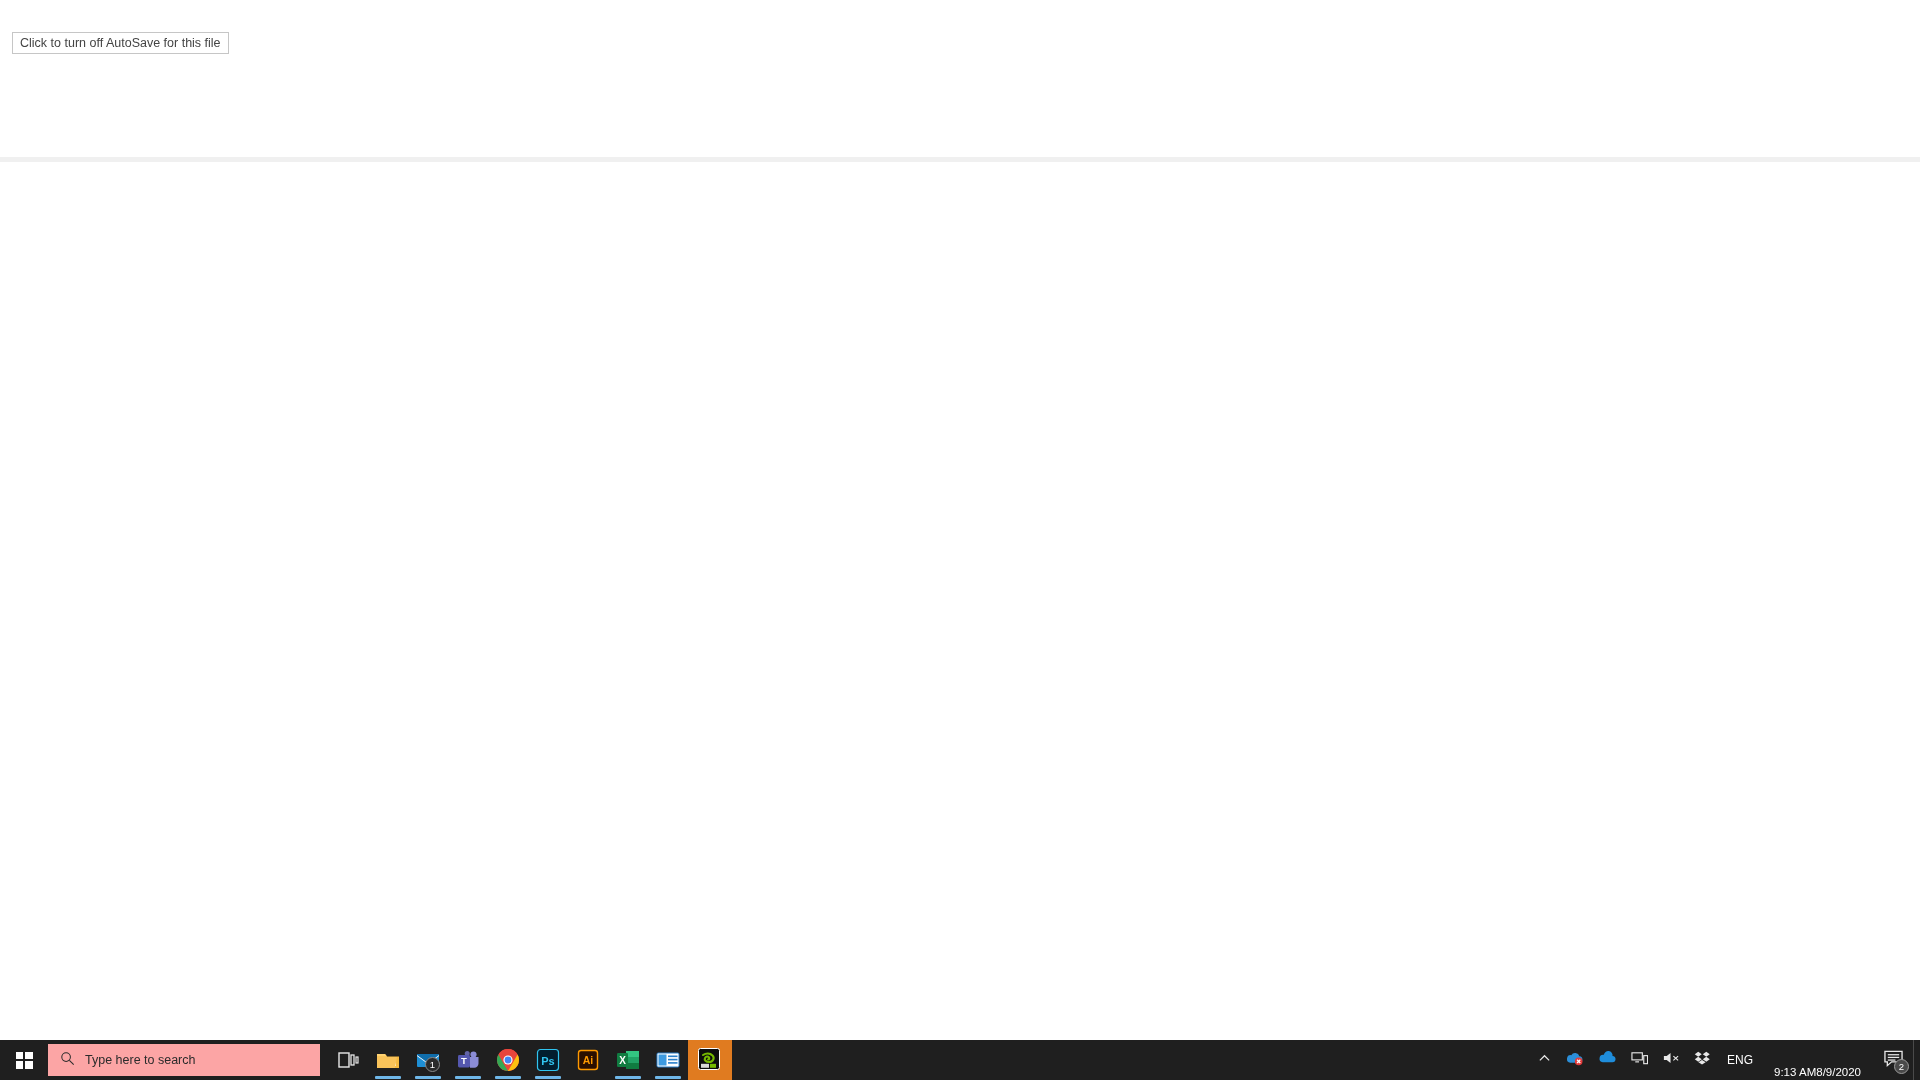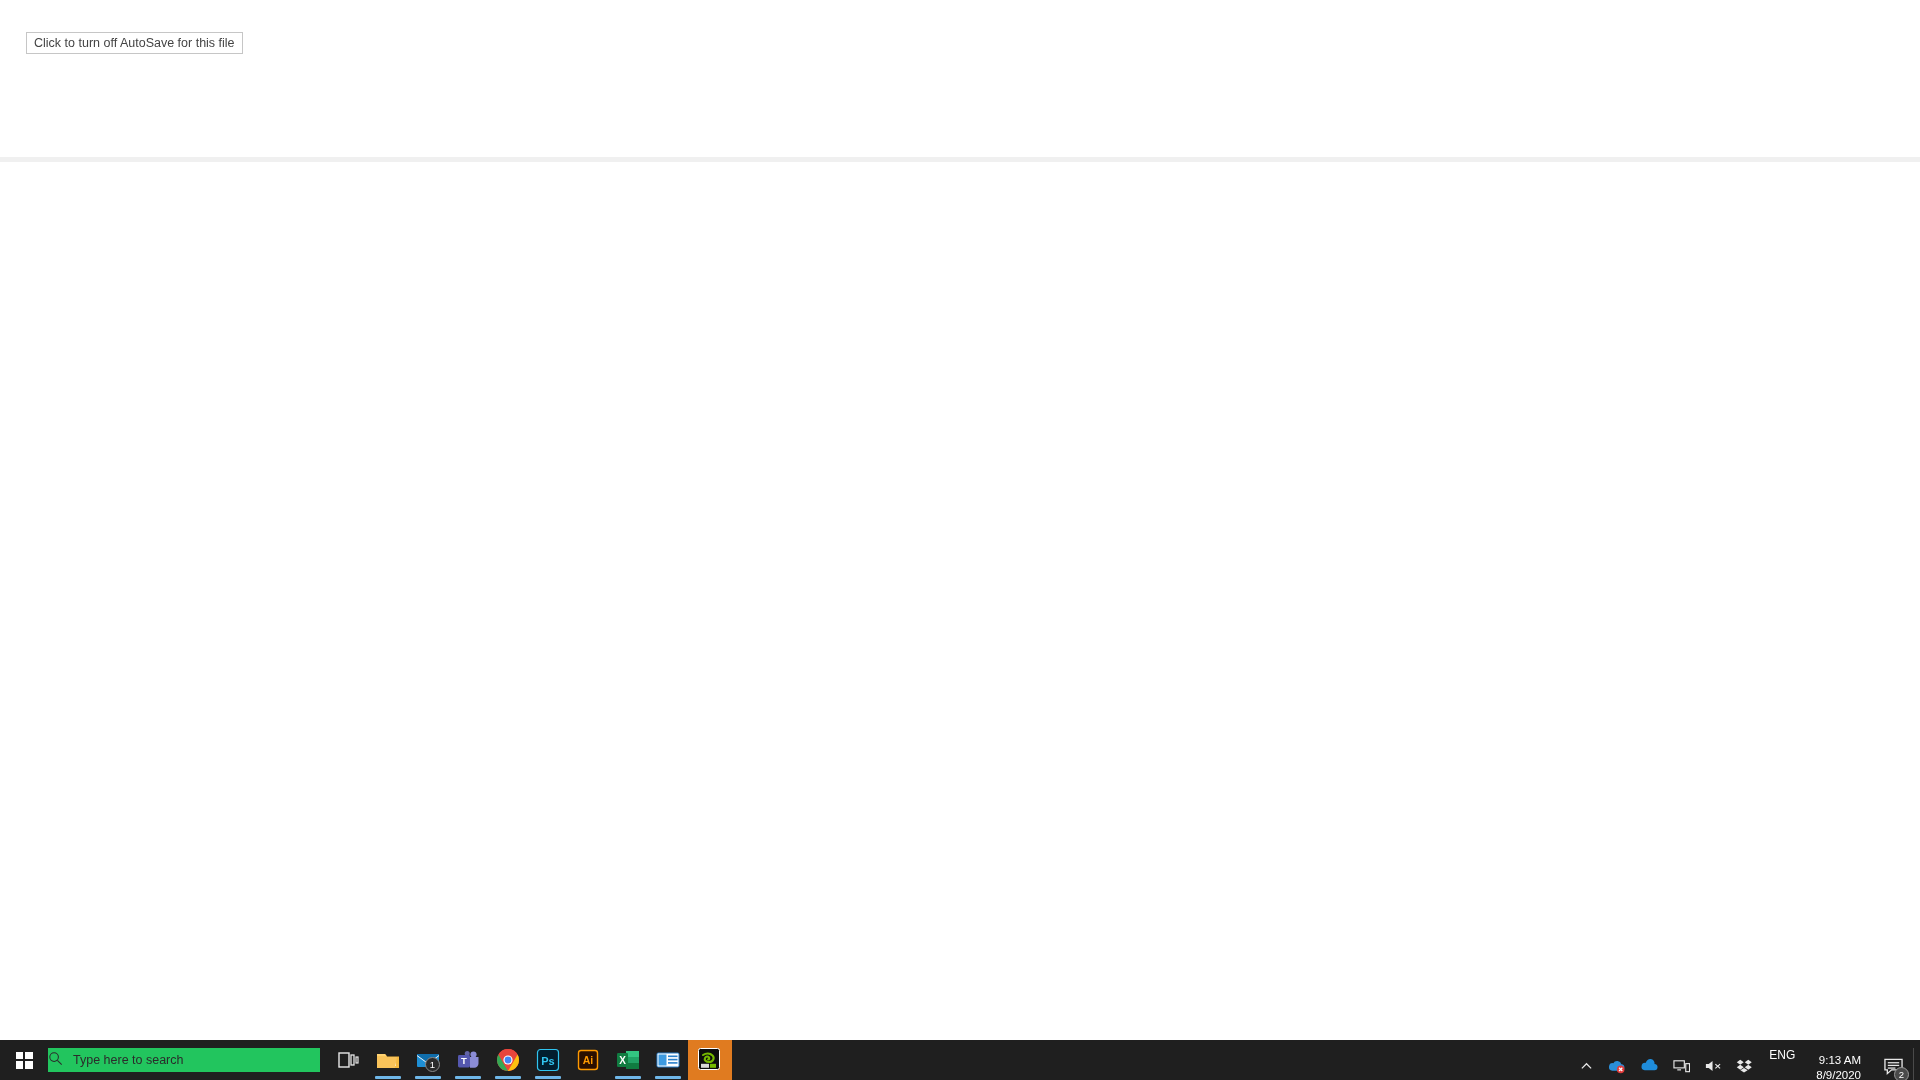--- a/index.html
+++ b/index.html
@@ -53,21 +53,21 @@
     left: 0;
     top: 162px;
     width: 1920px;
     height: 878px;
     background: #ffffff;
   }
 
   
   .tooltip {
     position: absolute;
-    left: 26px;
+    left: 12px;
     top: 32px;
     height: 22px;
     padding: 0 7px;
     display: flex;
     align-items: center;
     background: #ffffff;
     border: 1px solid #c6c6c6;
     color: #444444;
     font-size: 12.5px;
     white-space: nowrap;
@@ -98,26 +98,26 @@
     width: 17px; height: 17px;
     display: grid;
     grid-template-columns: 1fr 1fr;
     grid-template-rows: 1fr 1fr;
     gap: 2px;
   }
   .win-logo i { background: #ffffff; display: block; }
 
   .search-box {
     width: 272px;
-    height: 24px;
-    background: #22c55e;
+    height: 32px;
+    background: #fca5a5;
     display: flex;
     align-items: center;
     gap: 10px;
-    padding-left: 0;
+    padding-left: 12px;
     flex: none;
     box-sizing: border-box;
   }
   .search-text {
     font-size: 12.5px;
     color: #2b2b2b;
   }
 
   .tb-spacer-sm { width: 8px; flex: none; }
 
@@ -158,34 +158,35 @@
     color: #ffffff;
     font-size: 9.5px;
     line-height: 13px;
     text-align: center;
     box-sizing: border-box;
   }
 
   .tray {
     margin-left: auto;
     display: flex;
+    align-items: center;
     height: 24px;
   }
   .tray-item {
     height: 40px;
     display: flex;
     align-items: center;
     justify-content: center;
     padding: 0 7px;
   }
   .tray-lang { font-size: 12px; color: #ffffff; padding: 0 9px; }
   .tray-clock {
     height: 40px;
     display: flex;
-    flex-direction: column;
+    flex-direction: row;
     align-items: flex-end;
     justify-content: center;
     padding: 0 12px;
     color: #ffffff;
     font-size: 11.5px;
     line-height: 15px;
   }
   .tray-notify {
     position: relative;
     height: 40px;

